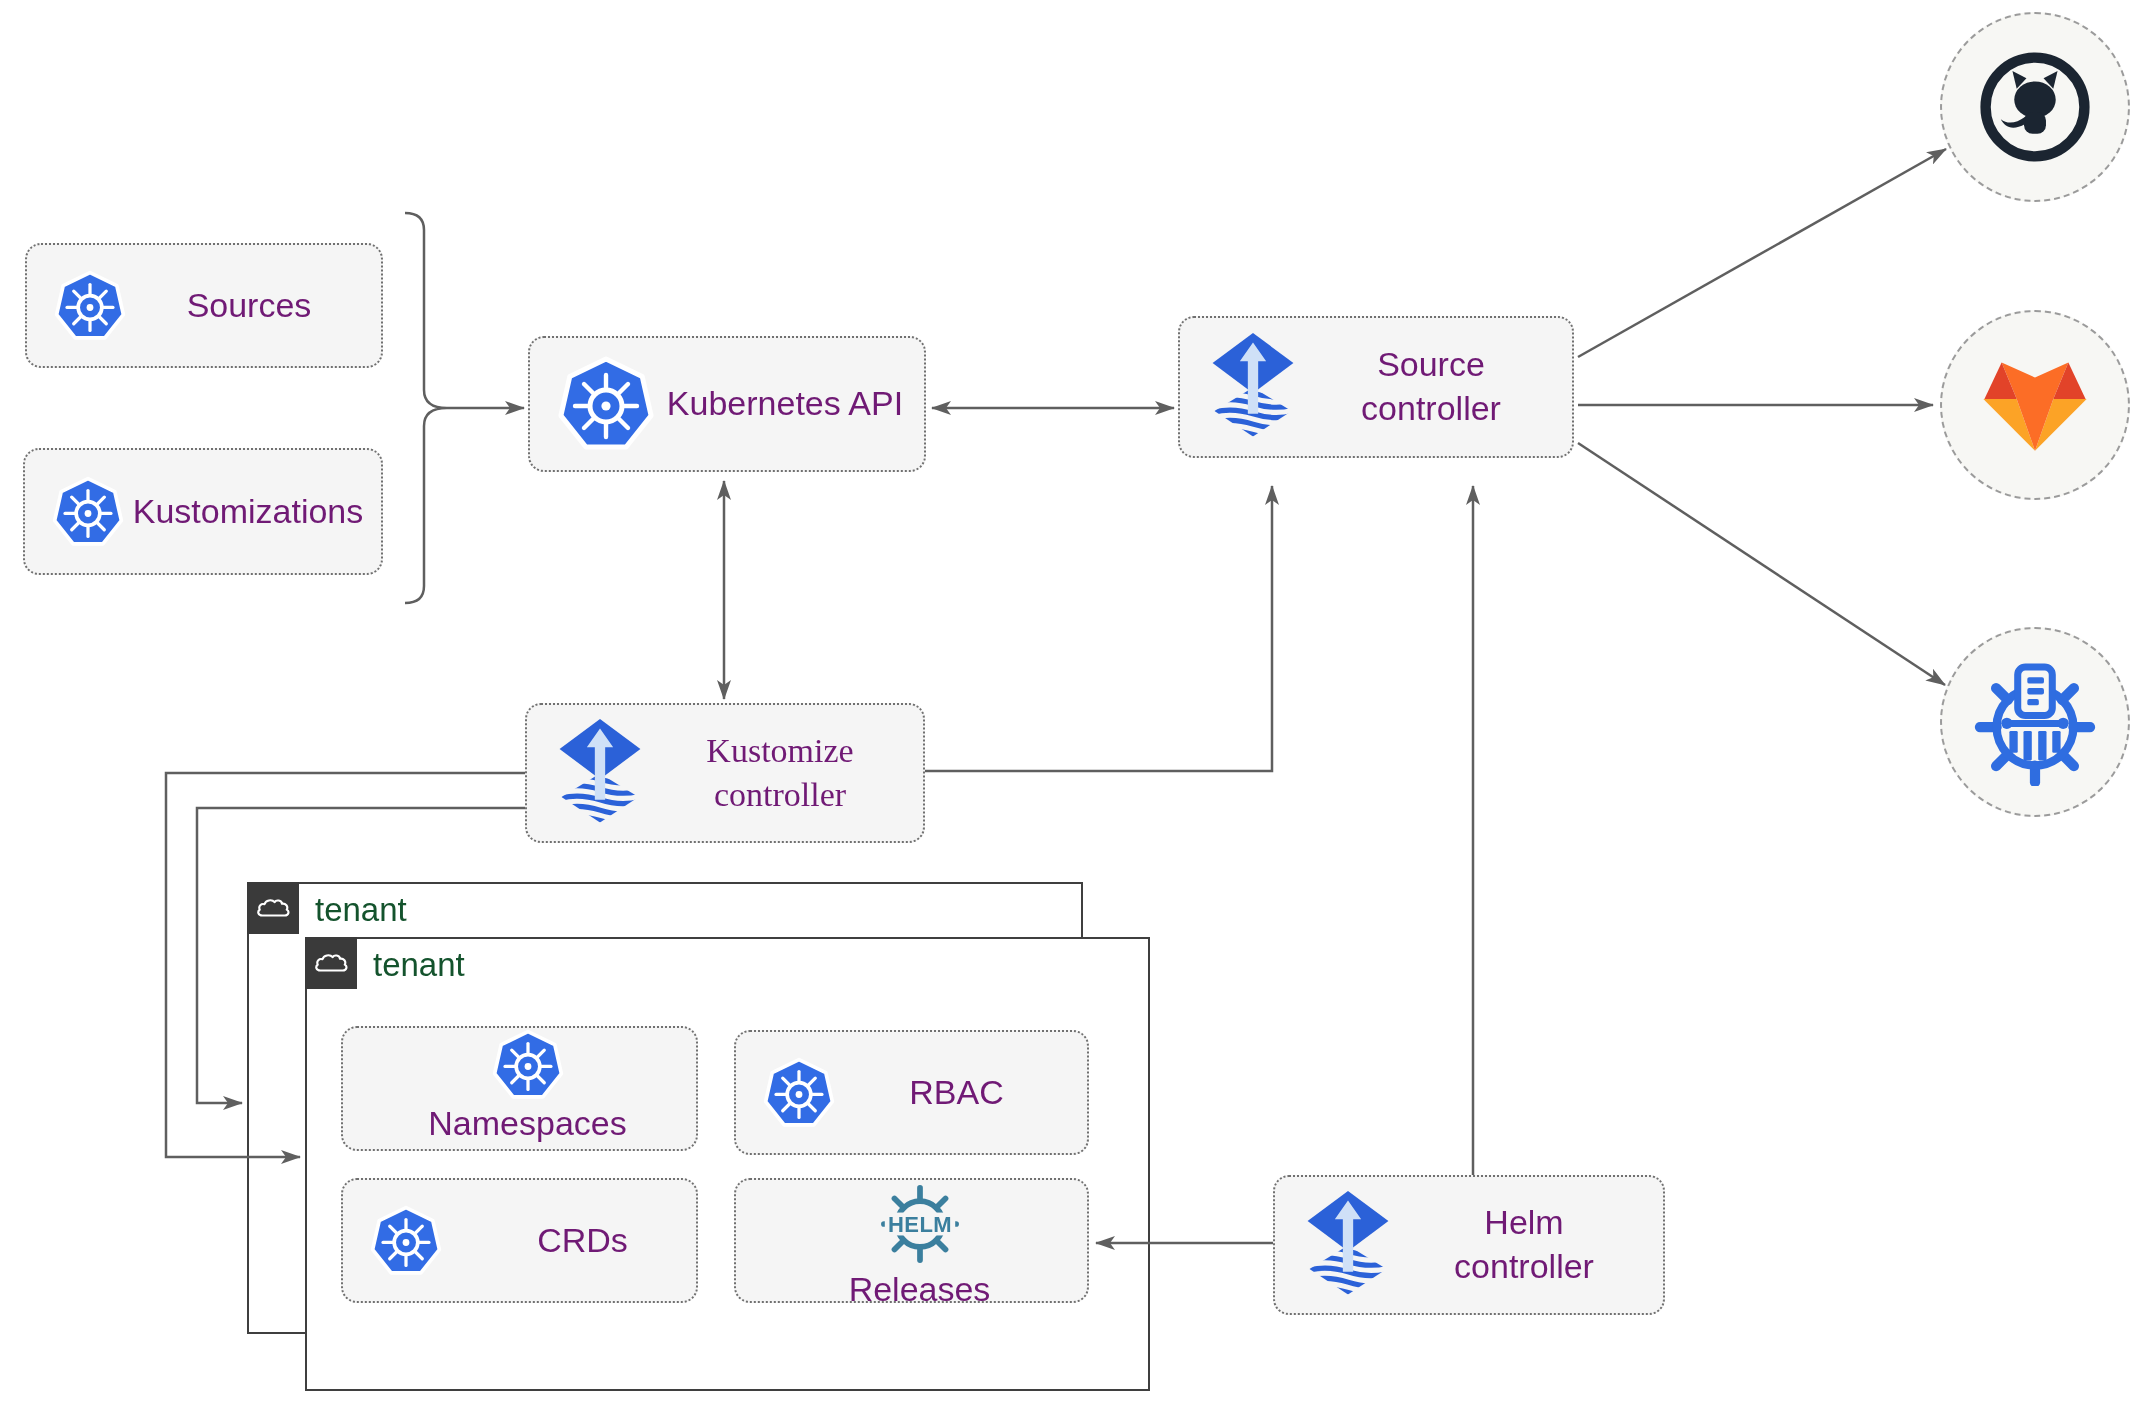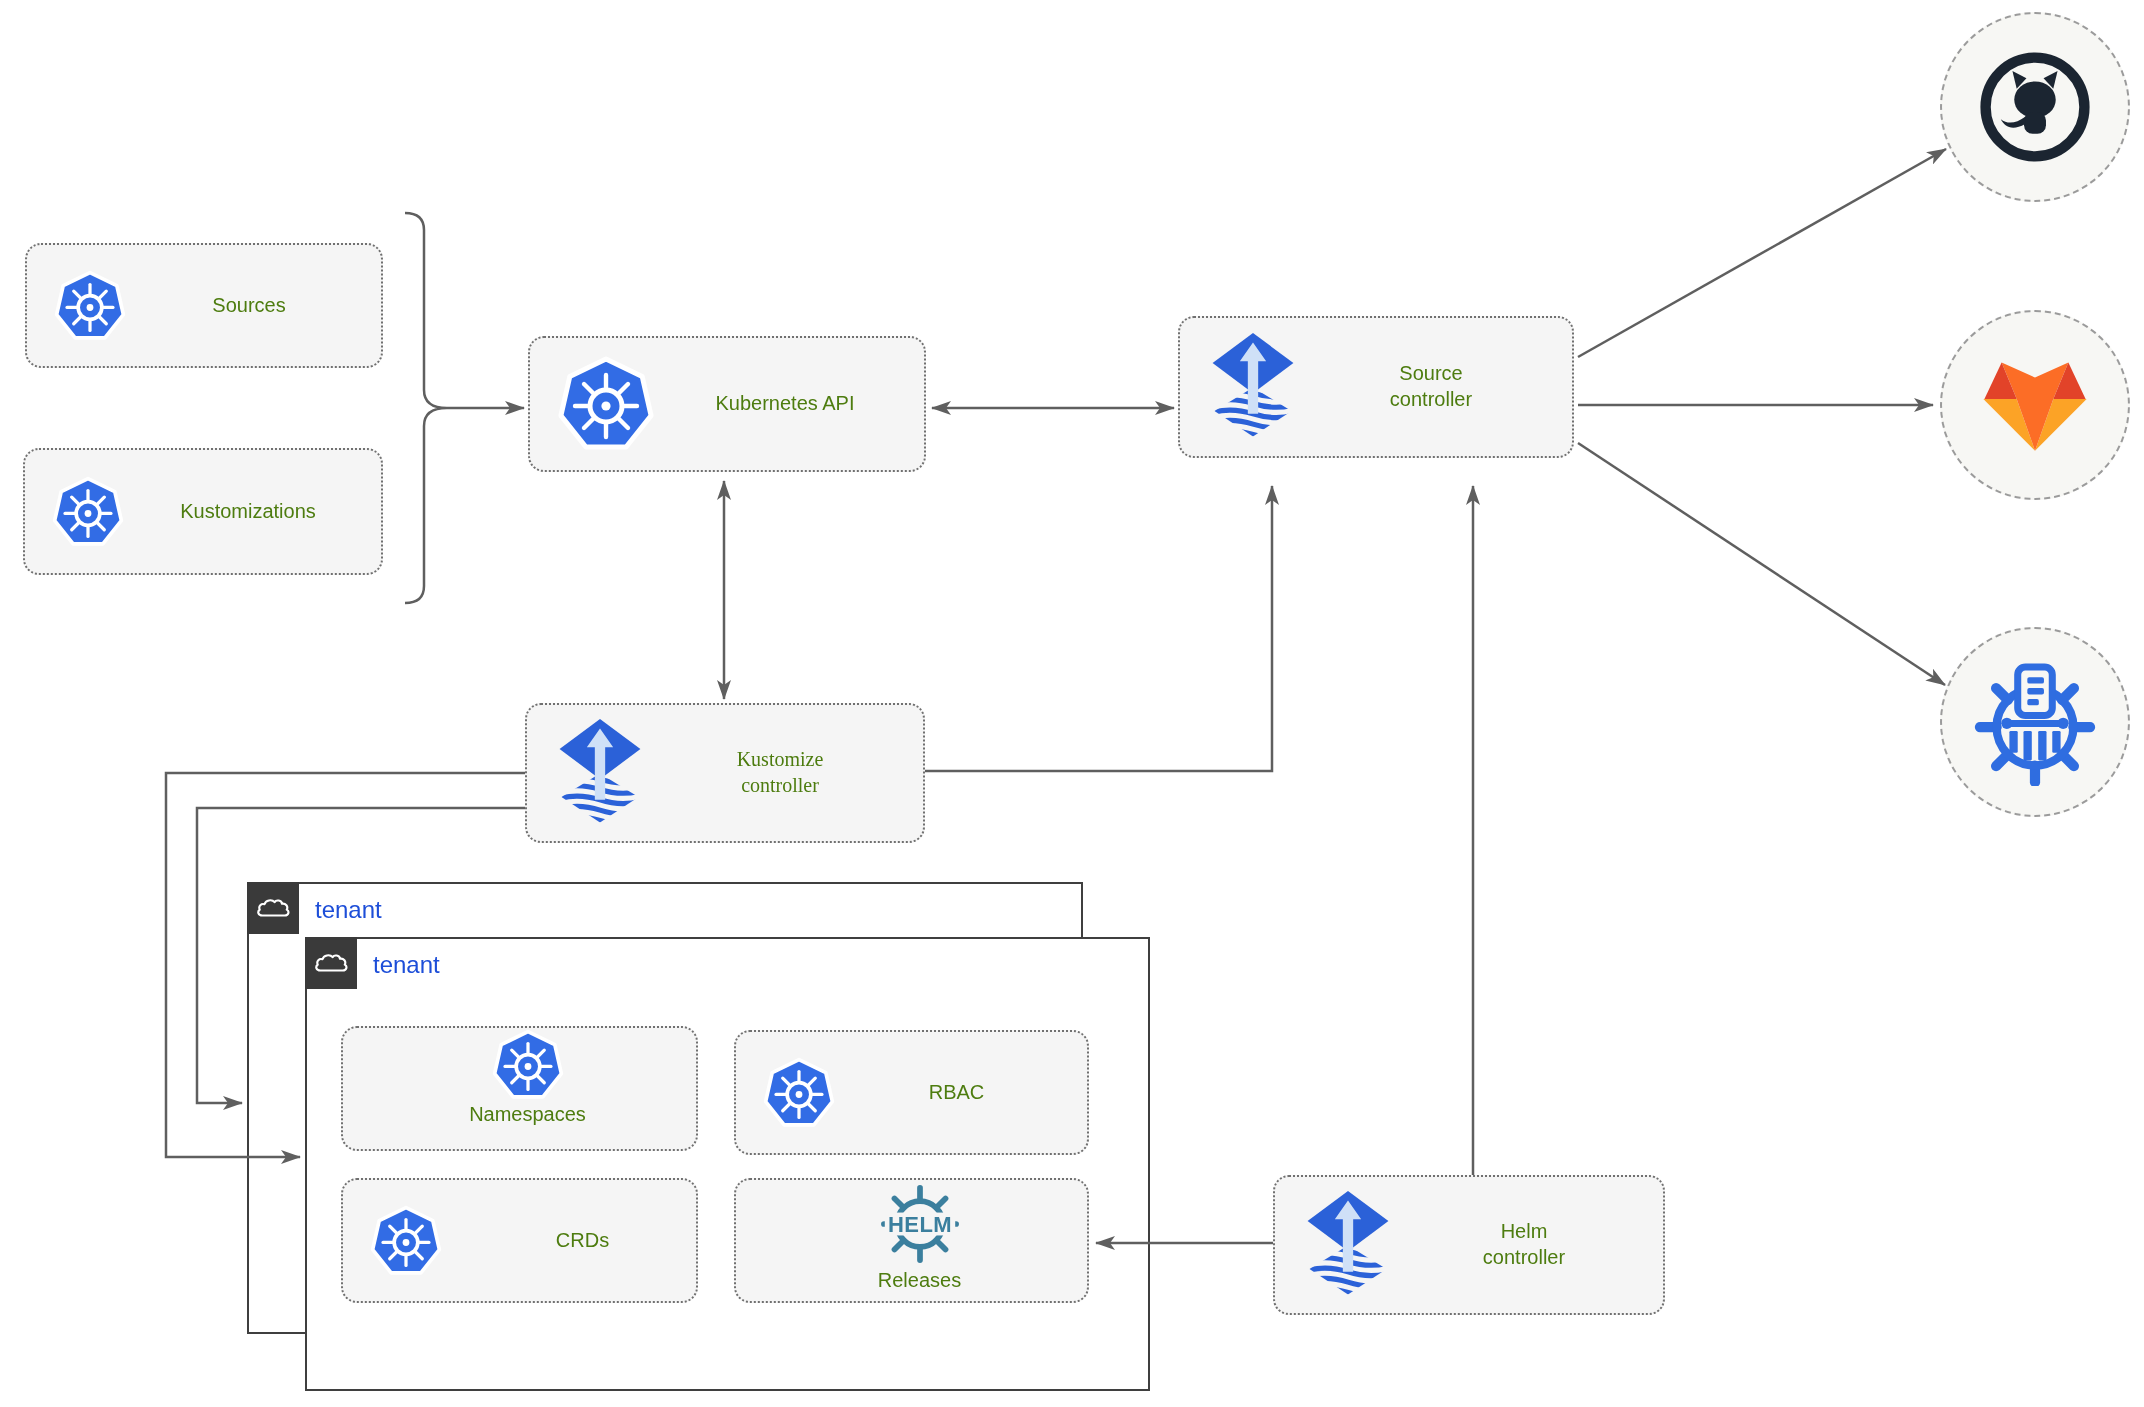--- a/index.html
+++ b/index.html
@@ -4,29 +4,29 @@
 <style>
   html,body{margin:0;padding:0;background:#fff;}
   .canvas{position:relative;width:2144px;height:1407px;background:#fff;overflow:hidden;
           font-family:"Liberation Sans","DejaVu Sans",sans-serif;color:#141414;}
 
   
   .node{position:absolute;box-sizing:border-box;background:var(--node-fill,#F5F5F5);
         border:2px dotted var(--node-border,#707070);border-radius:16px;
         display:flex;align-items:center;padding:0 10px 0 26px;z-index:3;}
   .nicon{flex:none;display:flex;align-items:center;justify-content:center;}
-  .nlabel{flex:1;text-align:center;font-size:20px;line-height:1.28;color:#4d7c0f;white-space:pre-line;}
+  .nlabel{flex:1;text-align:center;font-size:34px;line-height:1.28;color:#701a75;white-space:pre-line;}
 
   
   .tenant{position:absolute;box-sizing:border-box;background:#fff;
           border:2px solid var(--tenant-border,#3F3F3F);z-index:1;}
   .tenant-tab{position:absolute;left:-2px;top:-2px;width:52px;height:52px;
               background:var(--tenant-tab-bg,#3A3A3A);display:flex;align-items:center;justify-content:center;}
   .tenant-name{position:absolute;left:66px;top:0;height:52px;display:flex;align-items:center;
-               font-size:24px;color:#1d4ed8;}
+               font-size:33px;color:#14532d;}
 
   
   .circle{position:absolute;box-sizing:border-box;width:190px;height:190px;border-radius:50%;
           background:var(--circle-fill,#F7F7F4);border:2px dashed var(--circle-border,#9B9B9B);
           display:flex;align-items:center;justify-content:center;z-index:3;}
 
   svg.connectors{position:absolute;left:0;top:0;z-index:2;pointer-events:none;}
   .defs-holder{position:absolute;width:0;height:0;overflow:hidden;}
 </style>
 </head>

